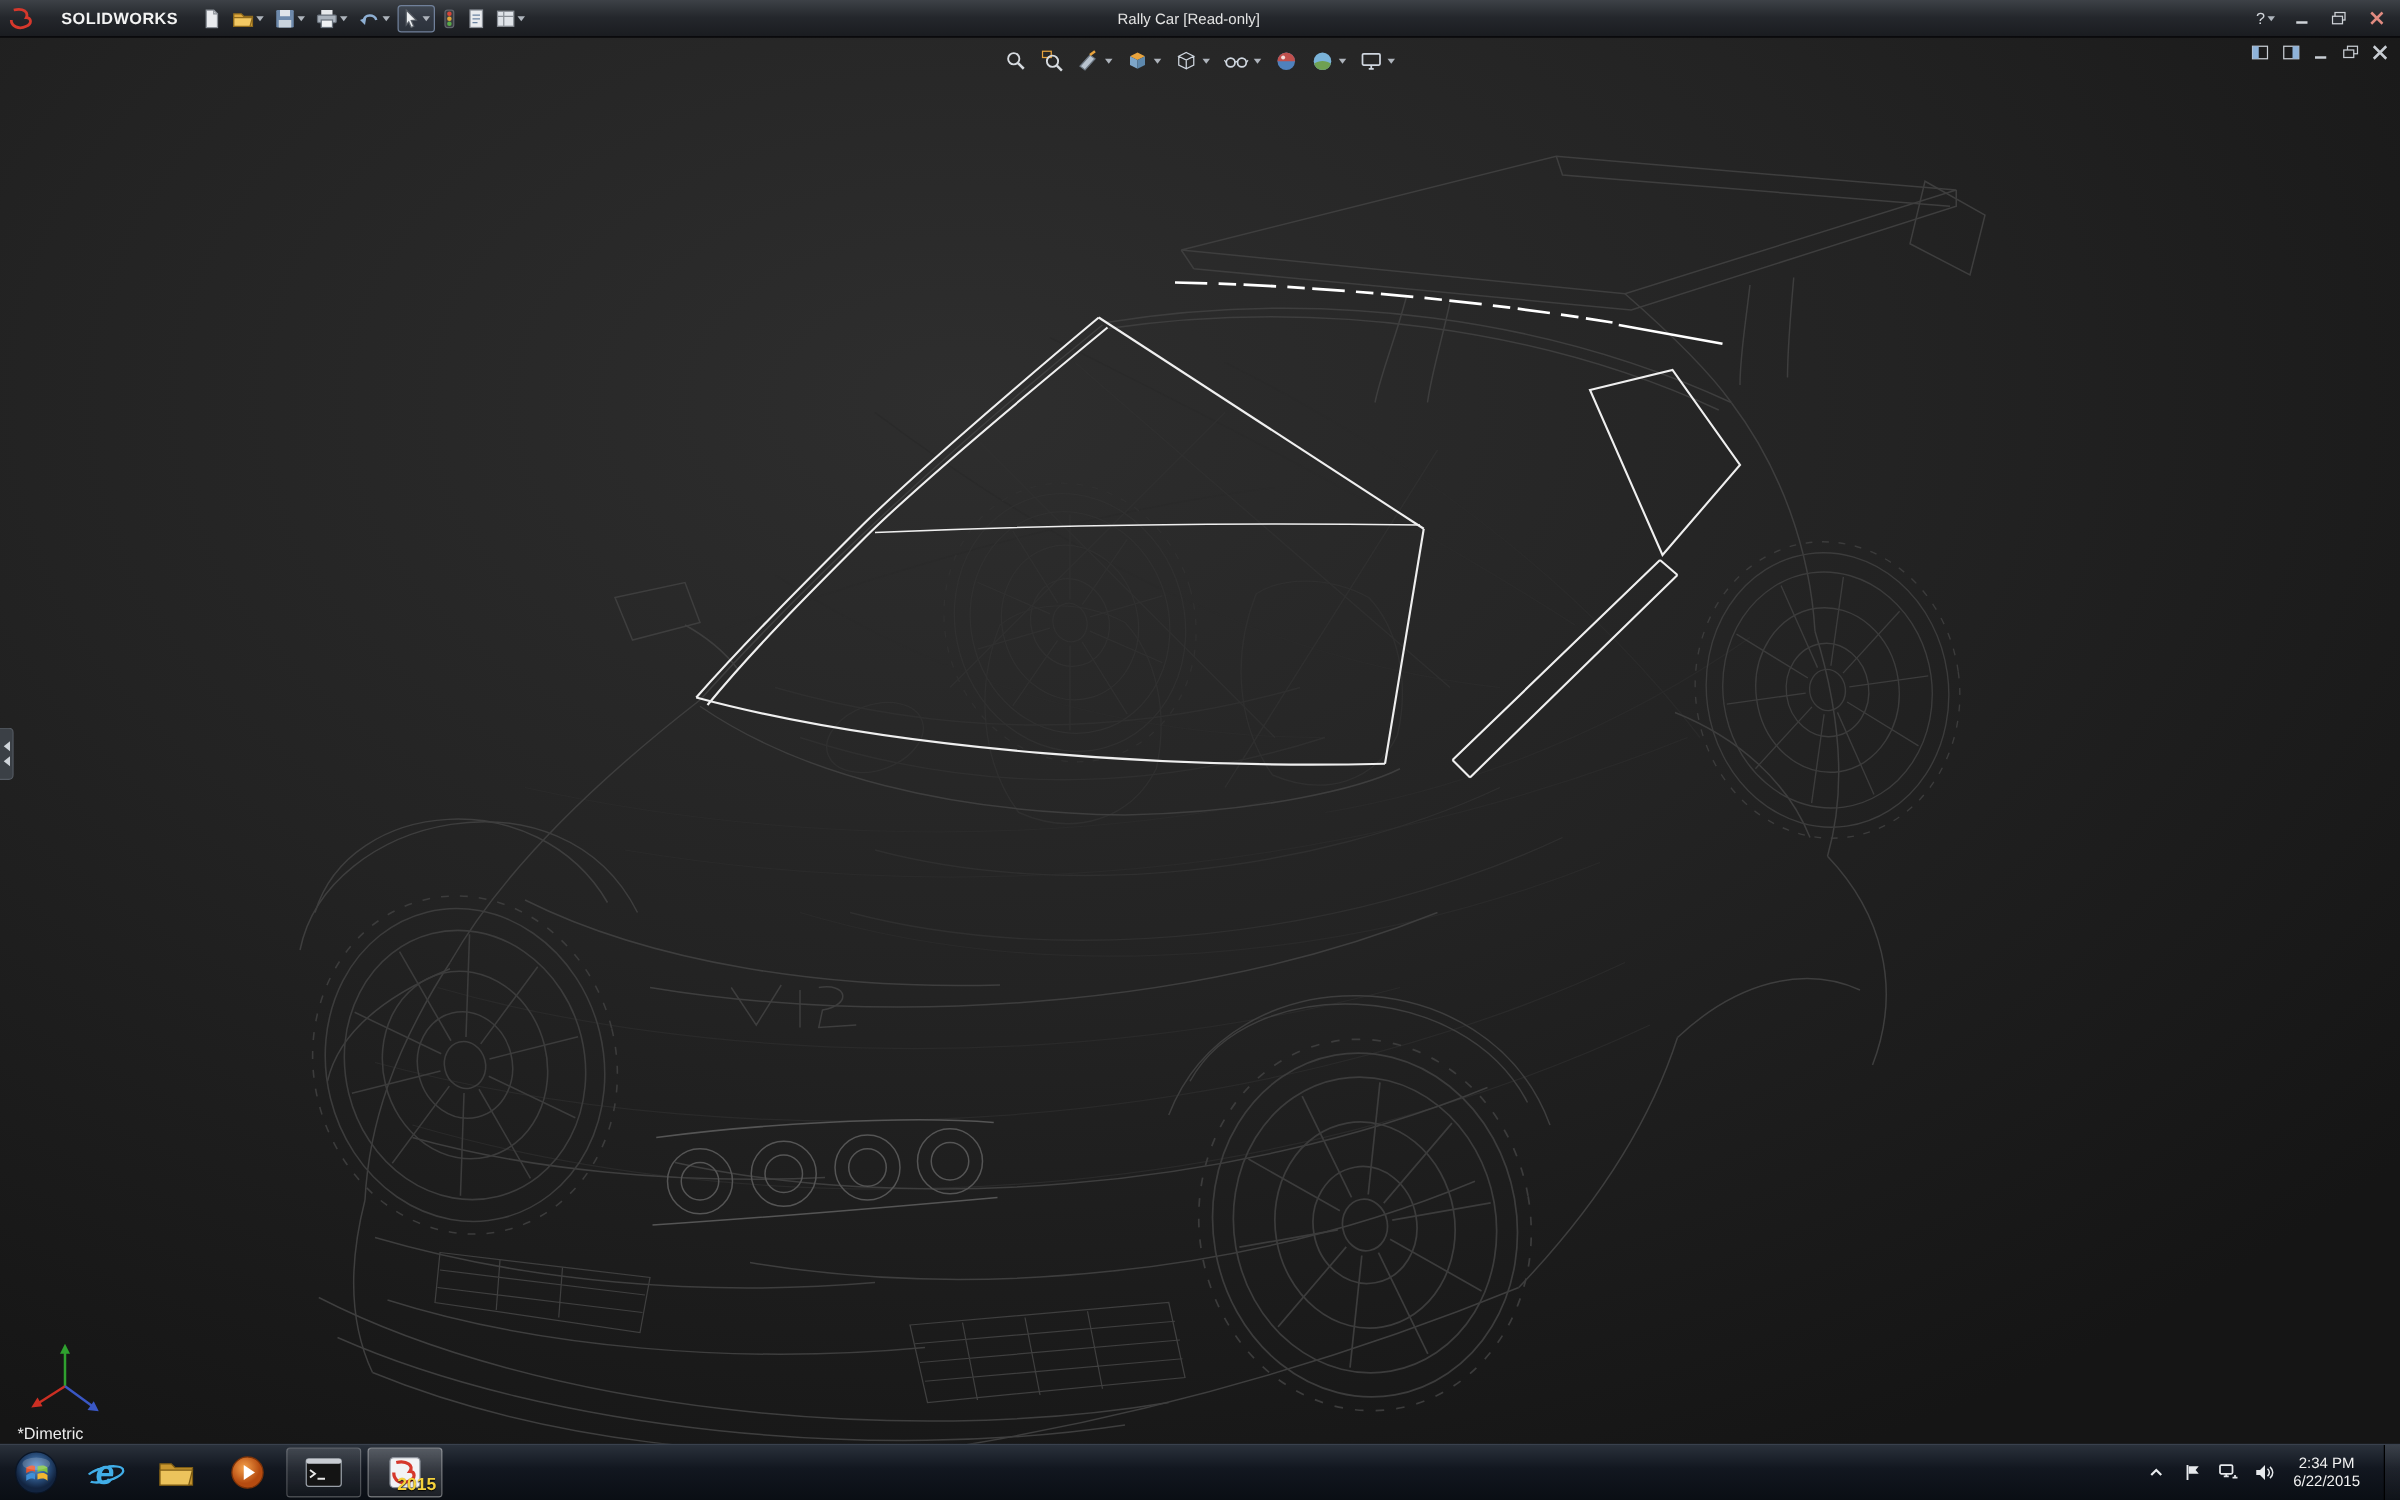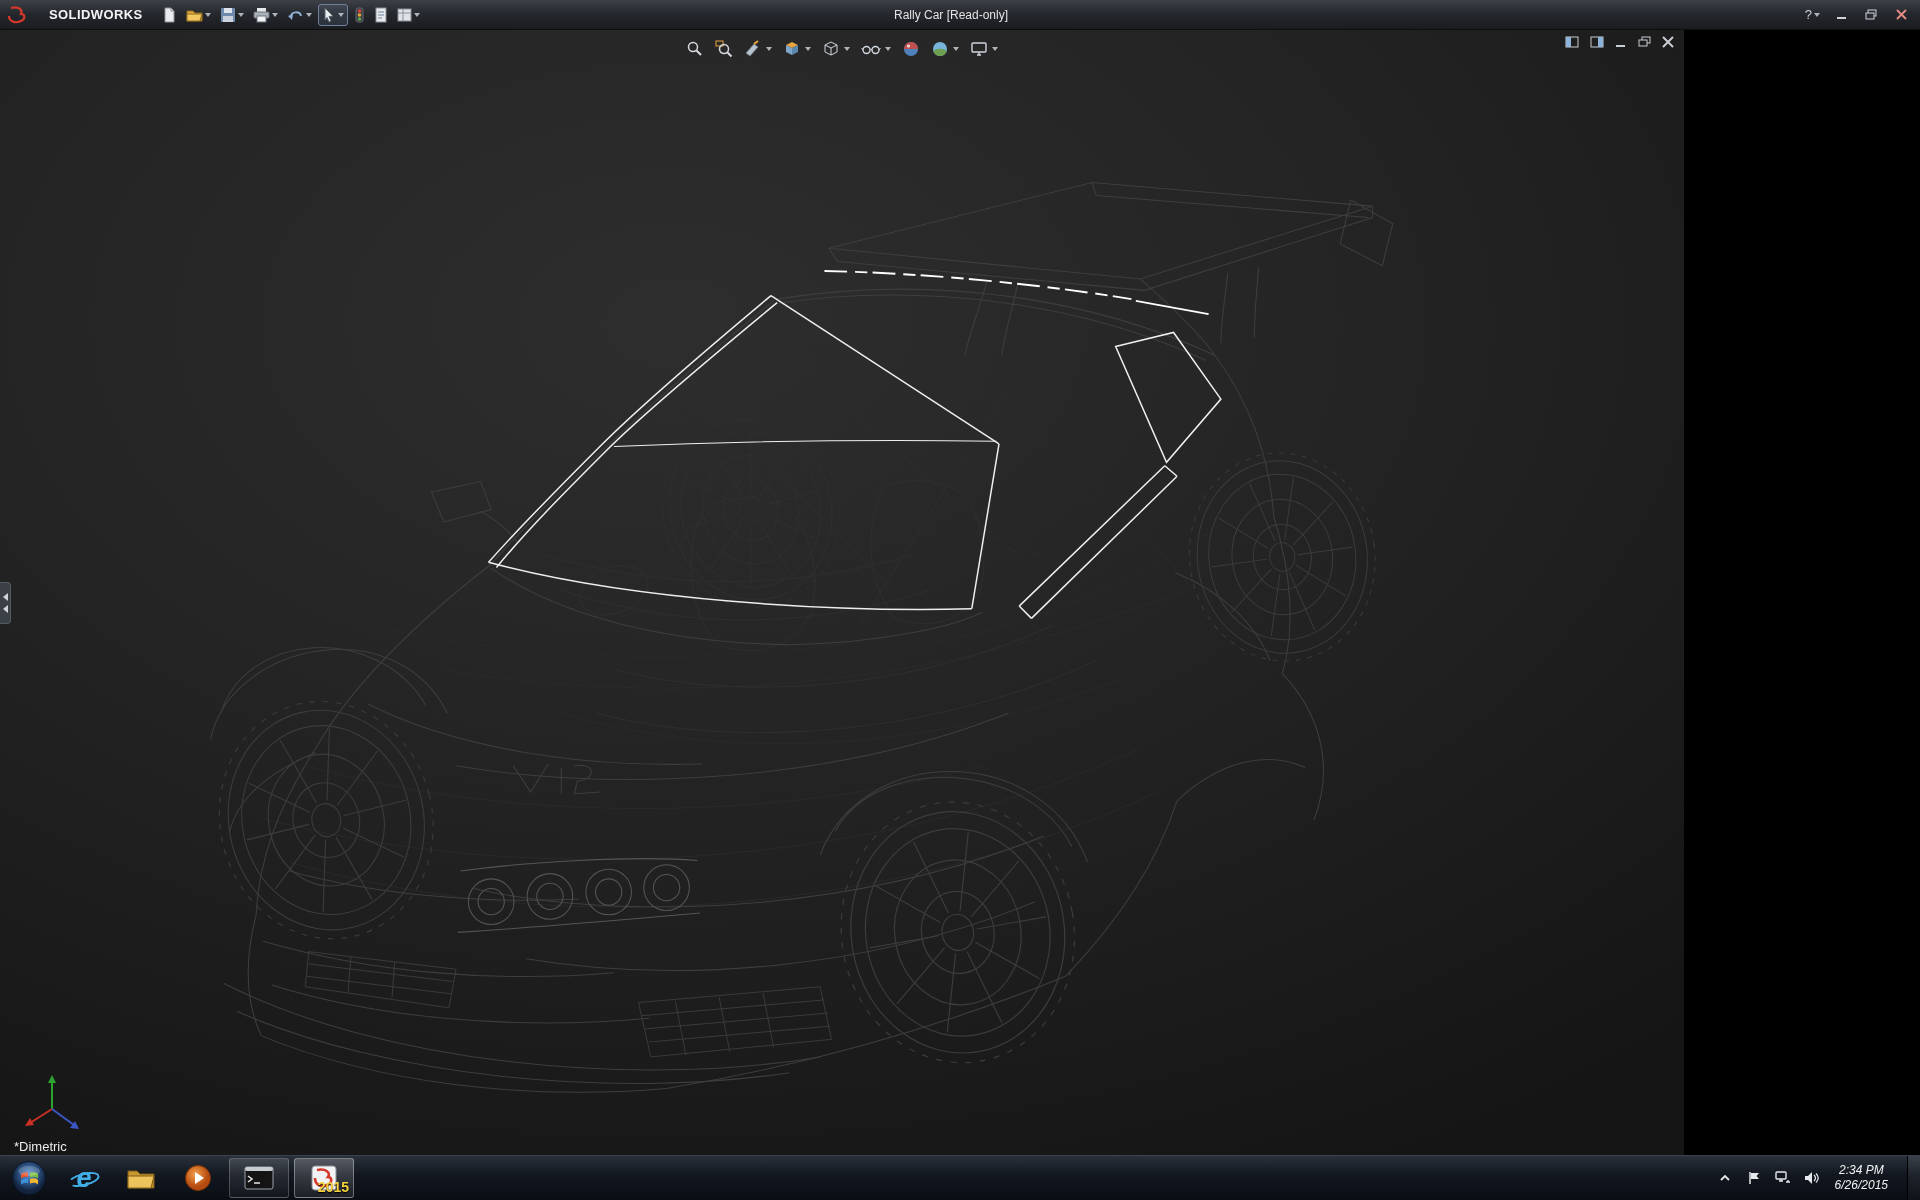--- a/index.html
+++ b/index.html
@@ -18,21 +18,21 @@
   .tb-btn.active{ border:1px solid #70809a; background:rgba(140,170,210,.14); }
   .caret{ width:0; height:0; border-left:3px solid transparent; border-right:3px solid transparent;
           border-top:4px solid #aeb4bc; margin-left:2px; }
   .title-center{ position:absolute; left:0; right:18px; top:0; height:30px; line-height:30px;
     text-align:center; font-size:12px; color:#e3e3e3; pointer-events:none; }
   .win-right{ margin-left:auto; display:flex; align-items:center; gap:12px; padding-right:10px; z-index:2;}
   .help-btn{ display:flex; align-items:center; font-size:13px; color:#cfd3d8; }
   .winbtn{ display:flex; align-items:center; justify-content:center; width:18px; height:18px; }
 
   
-  .viewport{ position:absolute; top:30px; left:0; width:1684px; height:1125px;
+  .viewport{ position:absolute; top:30px; left:0; width:1920px; height:1125px;
     background:radial-gradient(1500px 950px at 40% 26%, #2e2e2e 0%, #232323 50%, #151515 100%); }
   .scene{ position:absolute; inset:0; width:100%; height:100%; }
 
   .hud{ position:absolute; top:8px; left:50%; transform:translateX(-50%);
         display:flex; align-items:center; gap:7px; }
   .hud-btn{ display:flex; align-items:center; gap:2px; padding:2px; border-radius:3px; }
 
   .child-controls{ position:absolute; top:6px; right:10px; display:flex; gap:11px; align-items:center; }
 
   .collapse-tab{ position:absolute; left:0; top:552px; width:11px; height:42px;
@@ -55,21 +55,21 @@
   .task-btn.running{ background:linear-gradient(rgba(255,255,255,.13),rgba(255,255,255,.03));
                      border:1px solid rgba(255,255,255,.22); width:60px; }
   .task-btn.active{ background:linear-gradient(rgba(255,255,255,.22),rgba(255,255,255,.07));
                     border:1px solid rgba(255,255,255,.34); width:60px; }
   .ie-wrap{ position:relative; width:30px; height:30px; display:flex; align-items:center; justify-content:center; }
   .ie-e{ font-size:27px; font-style:italic; font-weight:bold; color:#41aee8; line-height:1; }
   .ie-ring{ position:absolute; left:-1px; top:10px; width:32px; height:13px; border:2px solid #41aee8;
             border-left-color:transparent; border-radius:50%; transform:rotate(-14deg); }
   .sw-badge{ position:absolute; right:4px; bottom:2px; font-size:14px; font-weight:bold; color:#f5d23c;
              text-shadow:0 1px 1px #000; }
-  .tray{ margin-left:auto; display:flex; align-items:center; gap:9px; height:45px;font-style:italic; }
+  .tray{ margin-left:auto; display:flex; align-items:center; gap:9px; height:45px; }
   .tray-btn{ display:flex; align-items:center; justify-content:center; width:20px; height:30px; }
   .clock{ text-align:center; color:#f2f2f2; font-size:12px; line-height:15px; padding:0 10px 0 4px; }
   .show-desktop{ width:13px; height:45px; border-left:1px solid #000;
     background:linear-gradient(rgba(255,255,255,.08),rgba(255,255,255,.02)); }
 </style>
 </head>
 <body>
 
 <div class="titlebar">
   <div class="title-center">Rally Car [Read-only]</div>
@@ -490,17 +490,17 @@
       </svg>
     </div>
     <div class="tray-btn">
       <svg width="15" height="14" viewBox="0 0 15 14">
         <path d="M1 5 h3 l4 -4 v12 l-4 -4 h-3 z" fill="#e6e9ec"></path>
         <path d="M10 4 C12 6 12 8 10 10 M12 2.5 C15 5.5 15 8.5 12 11.5" fill="none" stroke="#e6e9ec" stroke-width="1.2"></path>
       </svg>
     </div>
     <div class="clock">
       <div>2:34 PM</div>
-      <div>6/26/2015</div>
+      <div>6/22/2015</div>
     </div>
     <div class="show-desktop"></div>
   </div>
 </div>
 
 </body></html>

